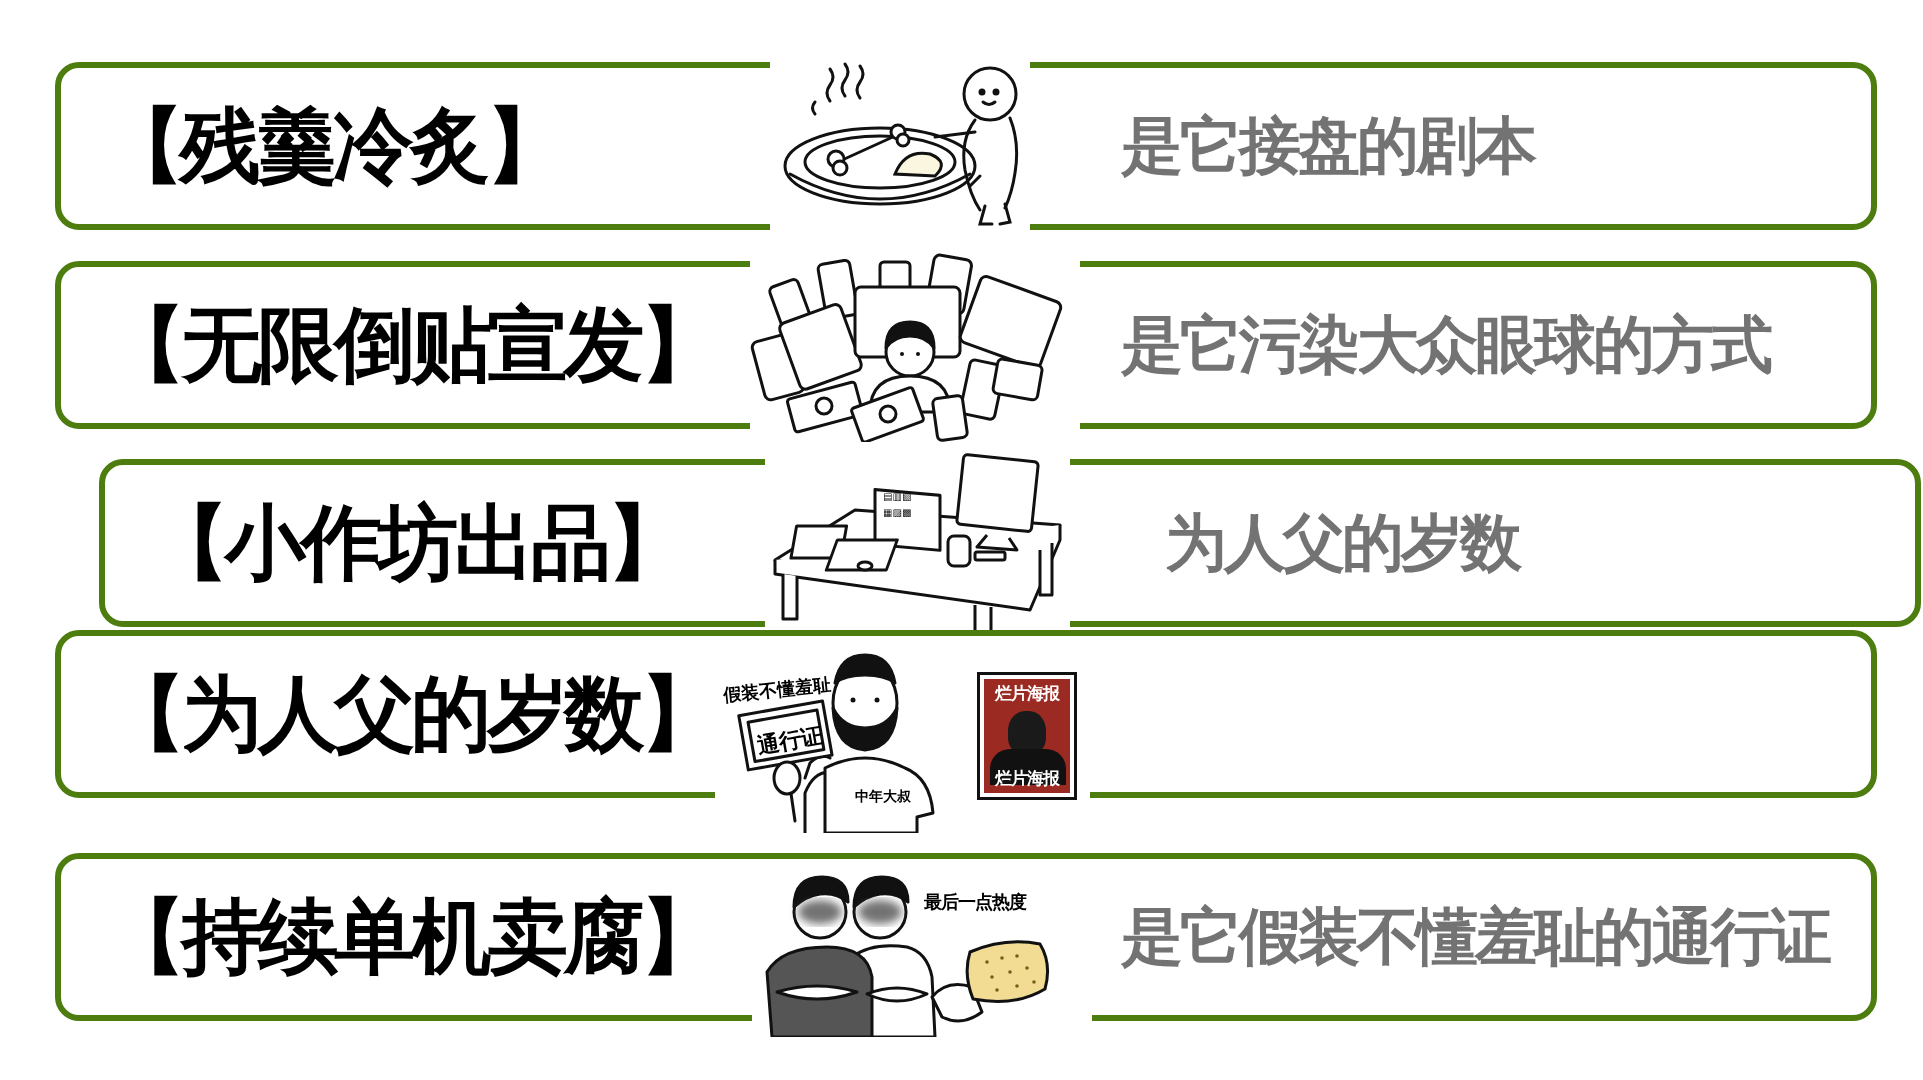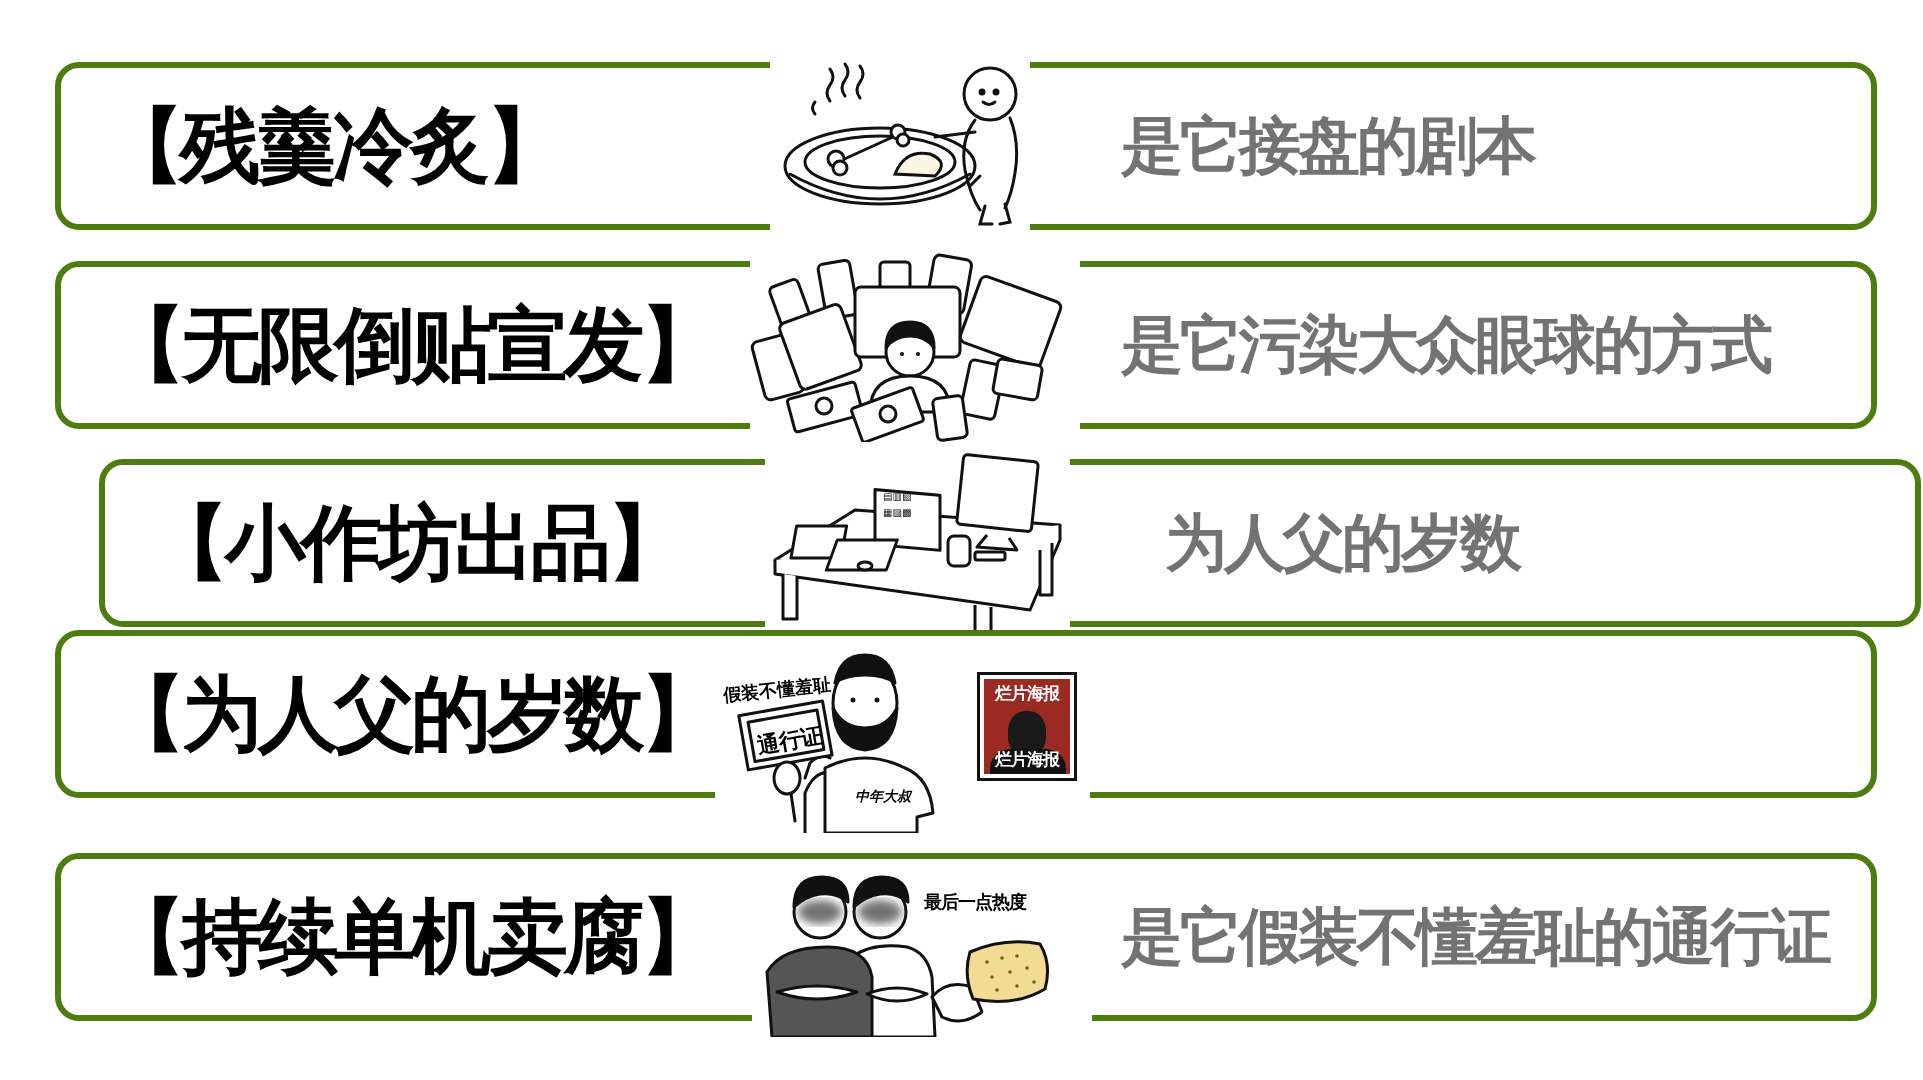--- a/index.html
+++ b/index.html
@@ -142,22 +142,22 @@
       <rect x="36" y="68" width="70" height="40" transform="rotate(-10 70 88)"></rect>
       <path d="M72 118 l8 55"></path>
       <ellipse cx="72" cy="130" rx="13" ry="16"></ellipse>
     </g>
     <g fill="#111">
         <circle cx="138" cy="52" r="2.5"></circle>
         <circle cx="162" cy="52" r="2.5"></circle>
       </g>
   </svg>
   <div style="position:absolute; left:42px; top:78px; font-size:22px; font-weight:bold; transform:rotate(-10deg); white-space:nowrap;">通行证</div>
-  <div style="position:absolute; left:140px; top:140px; font-size:14px; font-weight:bold; white-space:nowrap;font-style:italic;">中年大叔</div>
-  <div style="position:absolute; left:262px; top:24px; width:100px; height:109px; border:3px solid #111; background:#fff; box-sizing:border-box; padding:4px;">
+  <div style="position:absolute; left:140px; top:140px; font-size:14px; font-weight:bold; white-space:nowrap;">中年大叔</div>
+  <div style="position:absolute; left:262px; top:24px; width:100px; height:128px; border:3px solid #111; background:#fff; box-sizing:border-box; padding:4px;">
     <div style="width:100%; height:100%; background:#9b2a22; position:relative; overflow:hidden;">
       <div style="position:absolute; top:3px; left:0; right:0; text-align:center; color:#fff; font-size:17px; font-weight:bold; letter-spacing:-1px;">烂片海报</div>
       <div style="position:absolute; left:24px; top:32px; width:38px; height:44px; background:#1a1a1a; border-radius:45% 45% 40% 40%;"></div>
       <div style="position:absolute; left:6px; top:70px; width:76px; height:36px; background:#111; border-radius:20px 20px 0 0;"></div>
       <div style="position:absolute; bottom:3px; left:0; right:0; text-align:center; color:#fff; font-size:17px; font-weight:bold; letter-spacing:-1px;">烂片海报</div>
     </div>
   </div>
 </div>
 
 <div class="panel" style="top:853px;">

